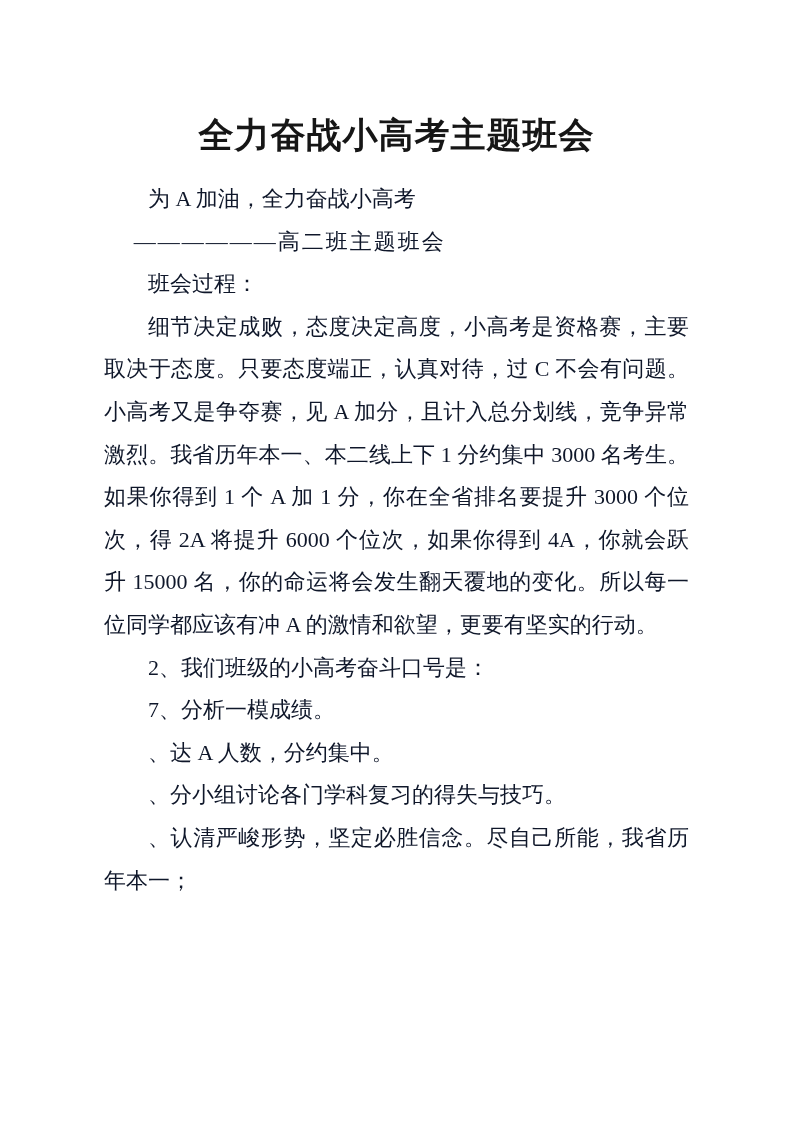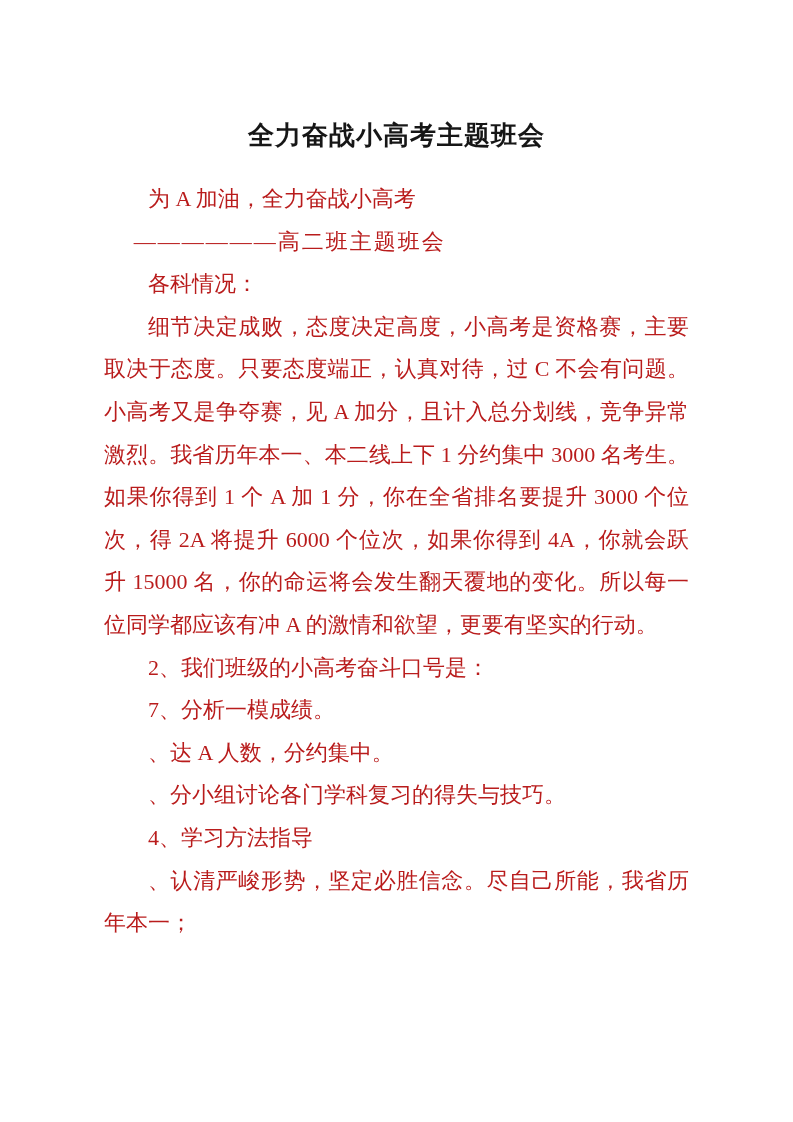--- a/index.html
+++ b/index.html
@@ -16,55 +16,54 @@
     box-sizing: border-box;
     width: 793px;
     height: 1122px;
     padding: 0 104px;
     background: #ffffff;
     font-family: "Liberation Serif", "DejaVu Serif", serif;
     color: #242424;
   }
   .doc-title {
     margin: 110px 0 0 0;
-    font-size: 26px;
+    font-size: 35px;
     line-height: 52px;
     font-weight: 700;
     text-align: center;
     color: #161616;
     letter-spacing: 1px;
     white-space: nowrap;
   }
   .body-text {
     margin-top: 16px;
   }
   .para {
     margin: 0;
     font-size: 22px;
     line-height: 42.6px;
     text-indent: 2em;
     text-align: justify;
-    color: #b91c1c;
+    color: #0f172a;
   }
   .para.dash-line {
     text-indent: 1.35em;
     letter-spacing: 2px;
   }
 </style>
 </head>
 <body>
 
 <div class="page">
   <h1 class="doc-title">全力奋战小高考主题班会</h1>
 
   <div class="body-text">
     <p class="para">为 A 加油，全力奋战小高考</p>
     <p class="para dash-line">——————高二班主题班会</p>
-    <p class="para">各科情况：</p>
+    <p class="para">班会过程：</p>
     <p class="para">细节决定成败，态度决定高度，小高考是资格赛，主要取决于态度。只要态度端正，认真对待，过 C 不会有问题。小高考又是争夺赛，见 A 加分，且计入总分划线，竞争异常激烈。我省历年本一、本二线上下 1 分约集中 3000 名考生。如果你得到 1 个 A 加 1 分，你在全省排名要提升 3000 个位次，得 2A 将提升 6000 个位次，如果你得到 4A，你就会跃升 15000 名，你的命运将会发生翻天覆地的变化。所以每一位同学都应该有冲 A 的激情和欲望，更要有坚实的行动。</p>
     <p class="para">2、我们班级的小高考奋斗口号是：</p>
     <p class="para">7、分析一模成绩。</p>
     <p class="para">、达 A 人数，分约集中。</p>
     <p class="para">、分小组讨论各门学科复习的得失与技巧。</p>
-    <p class="para">4、学习方法指导</p>
     <p class="para">、认清严峻形势，坚定必胜信念。尽自己所能，我省历年本一；</p>
   </div>
 </div>
 
 </body></html>

